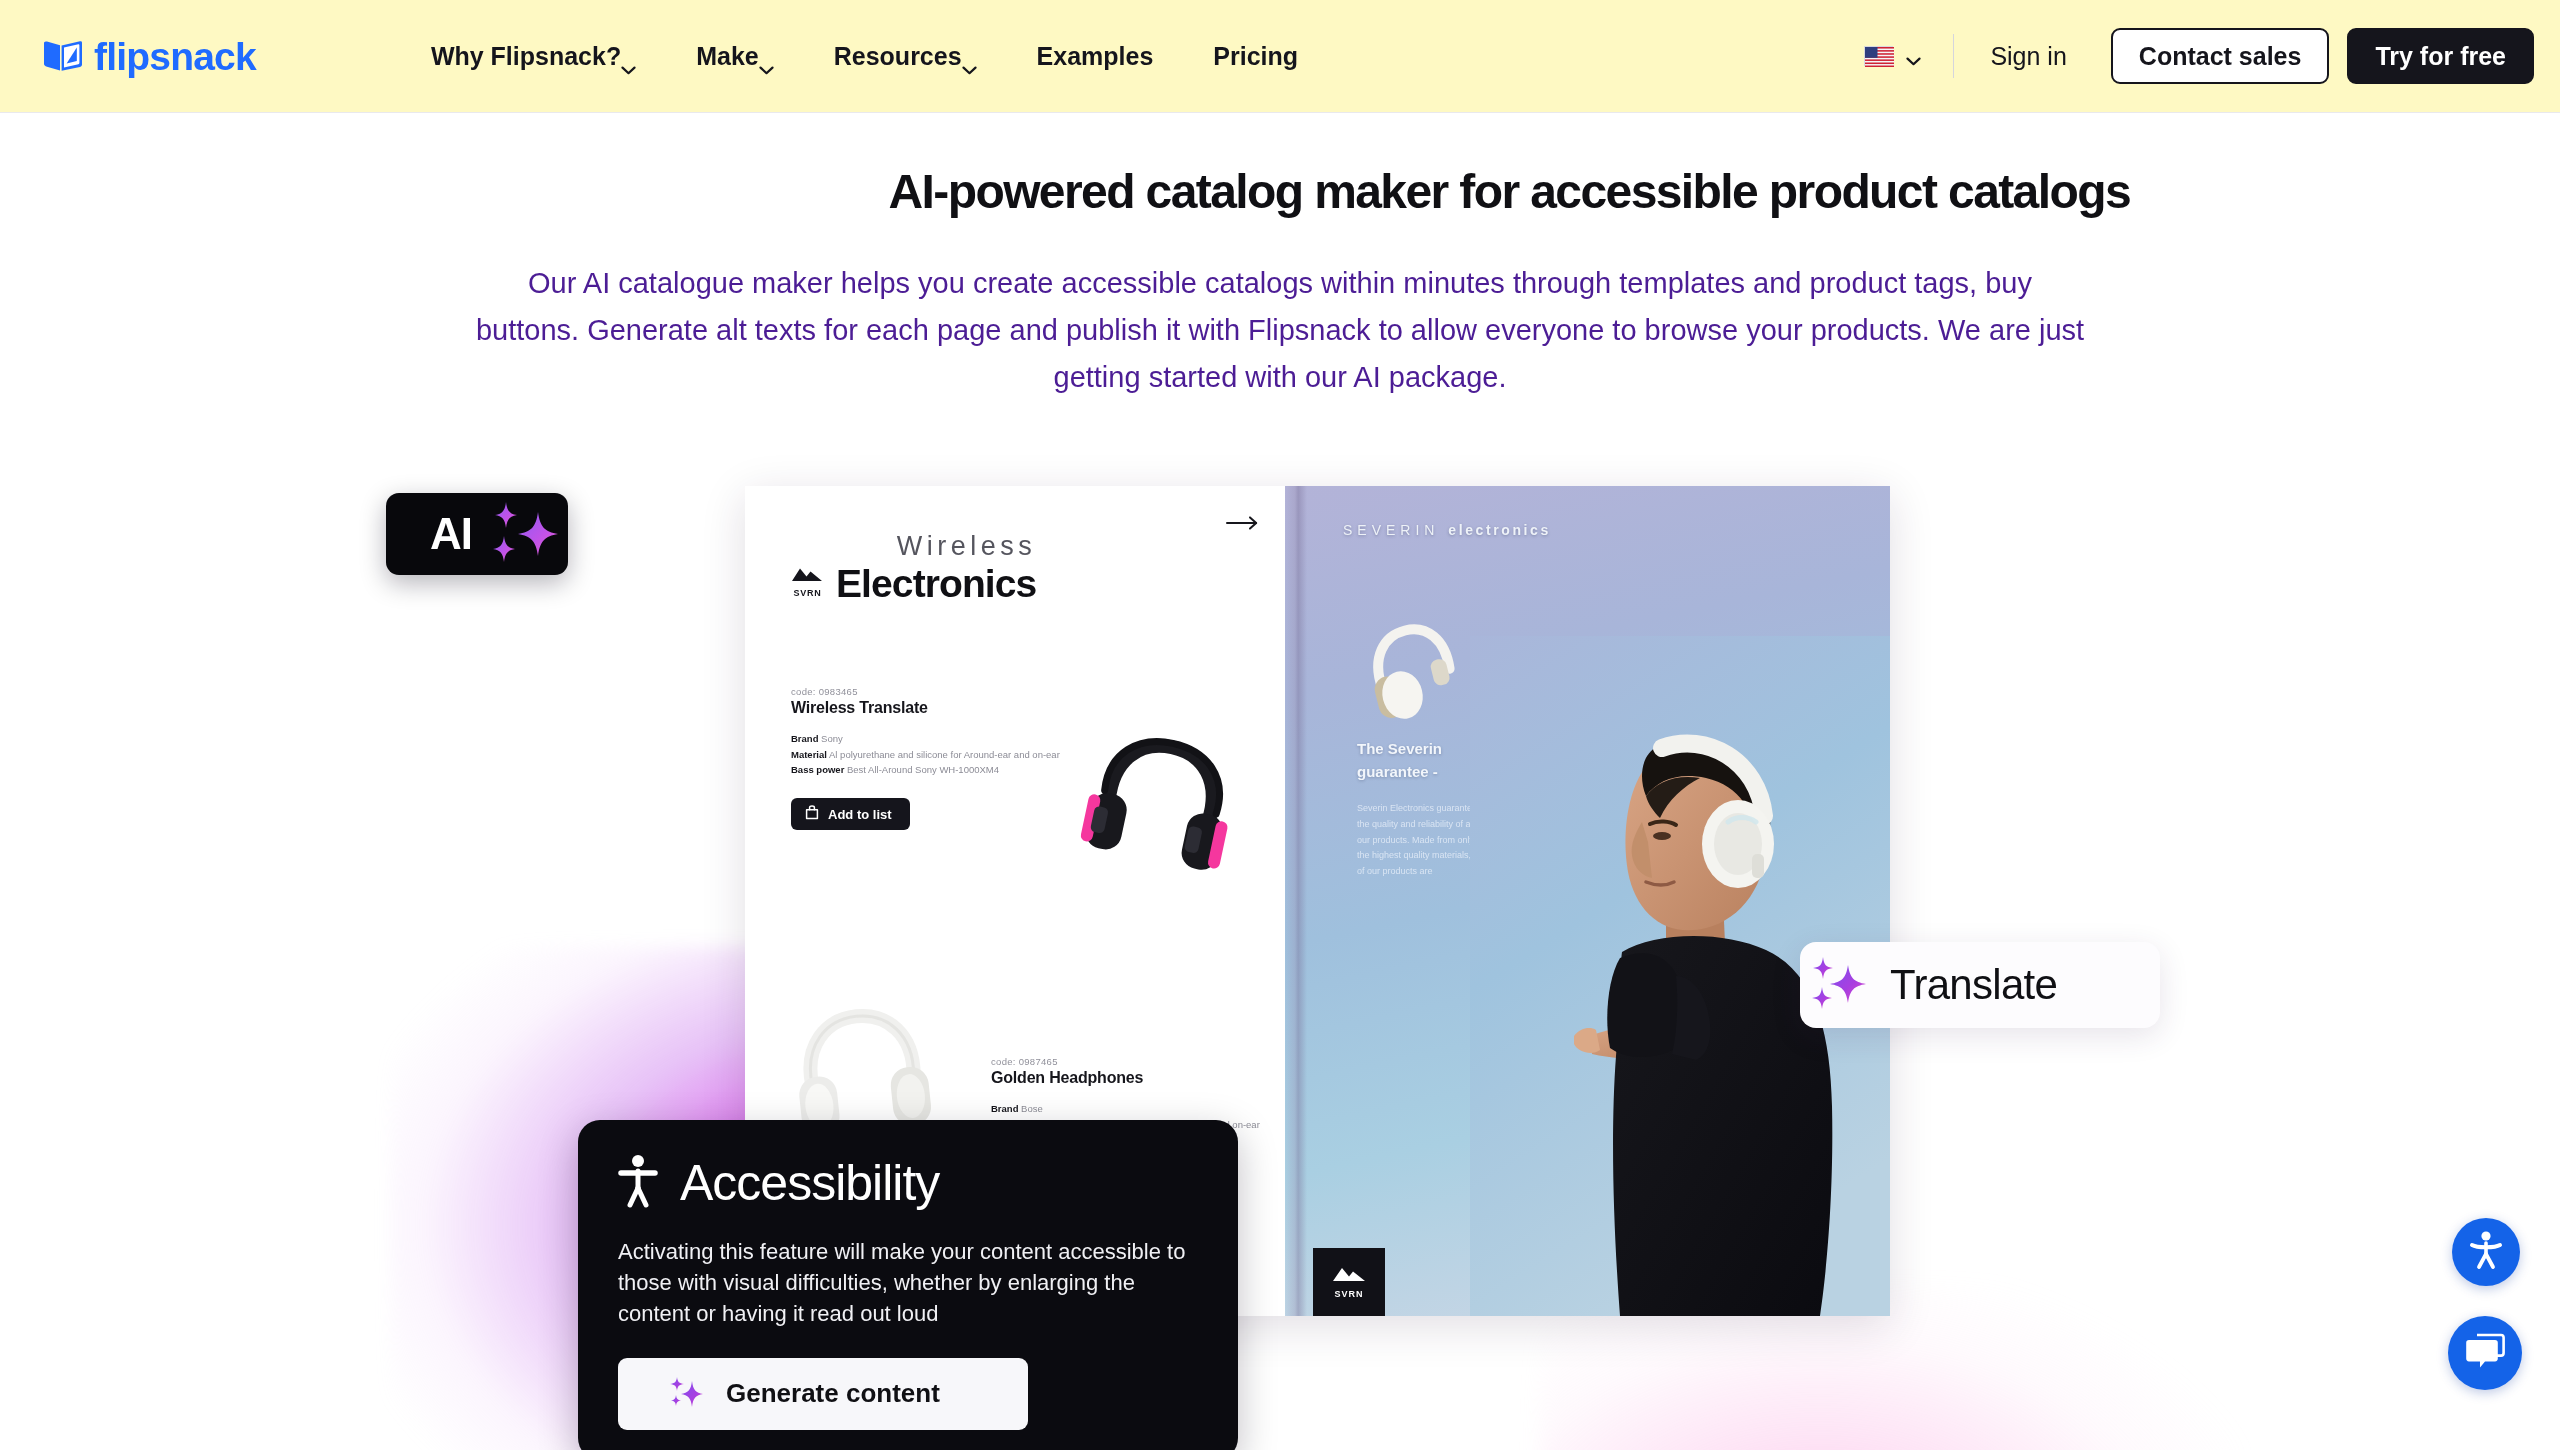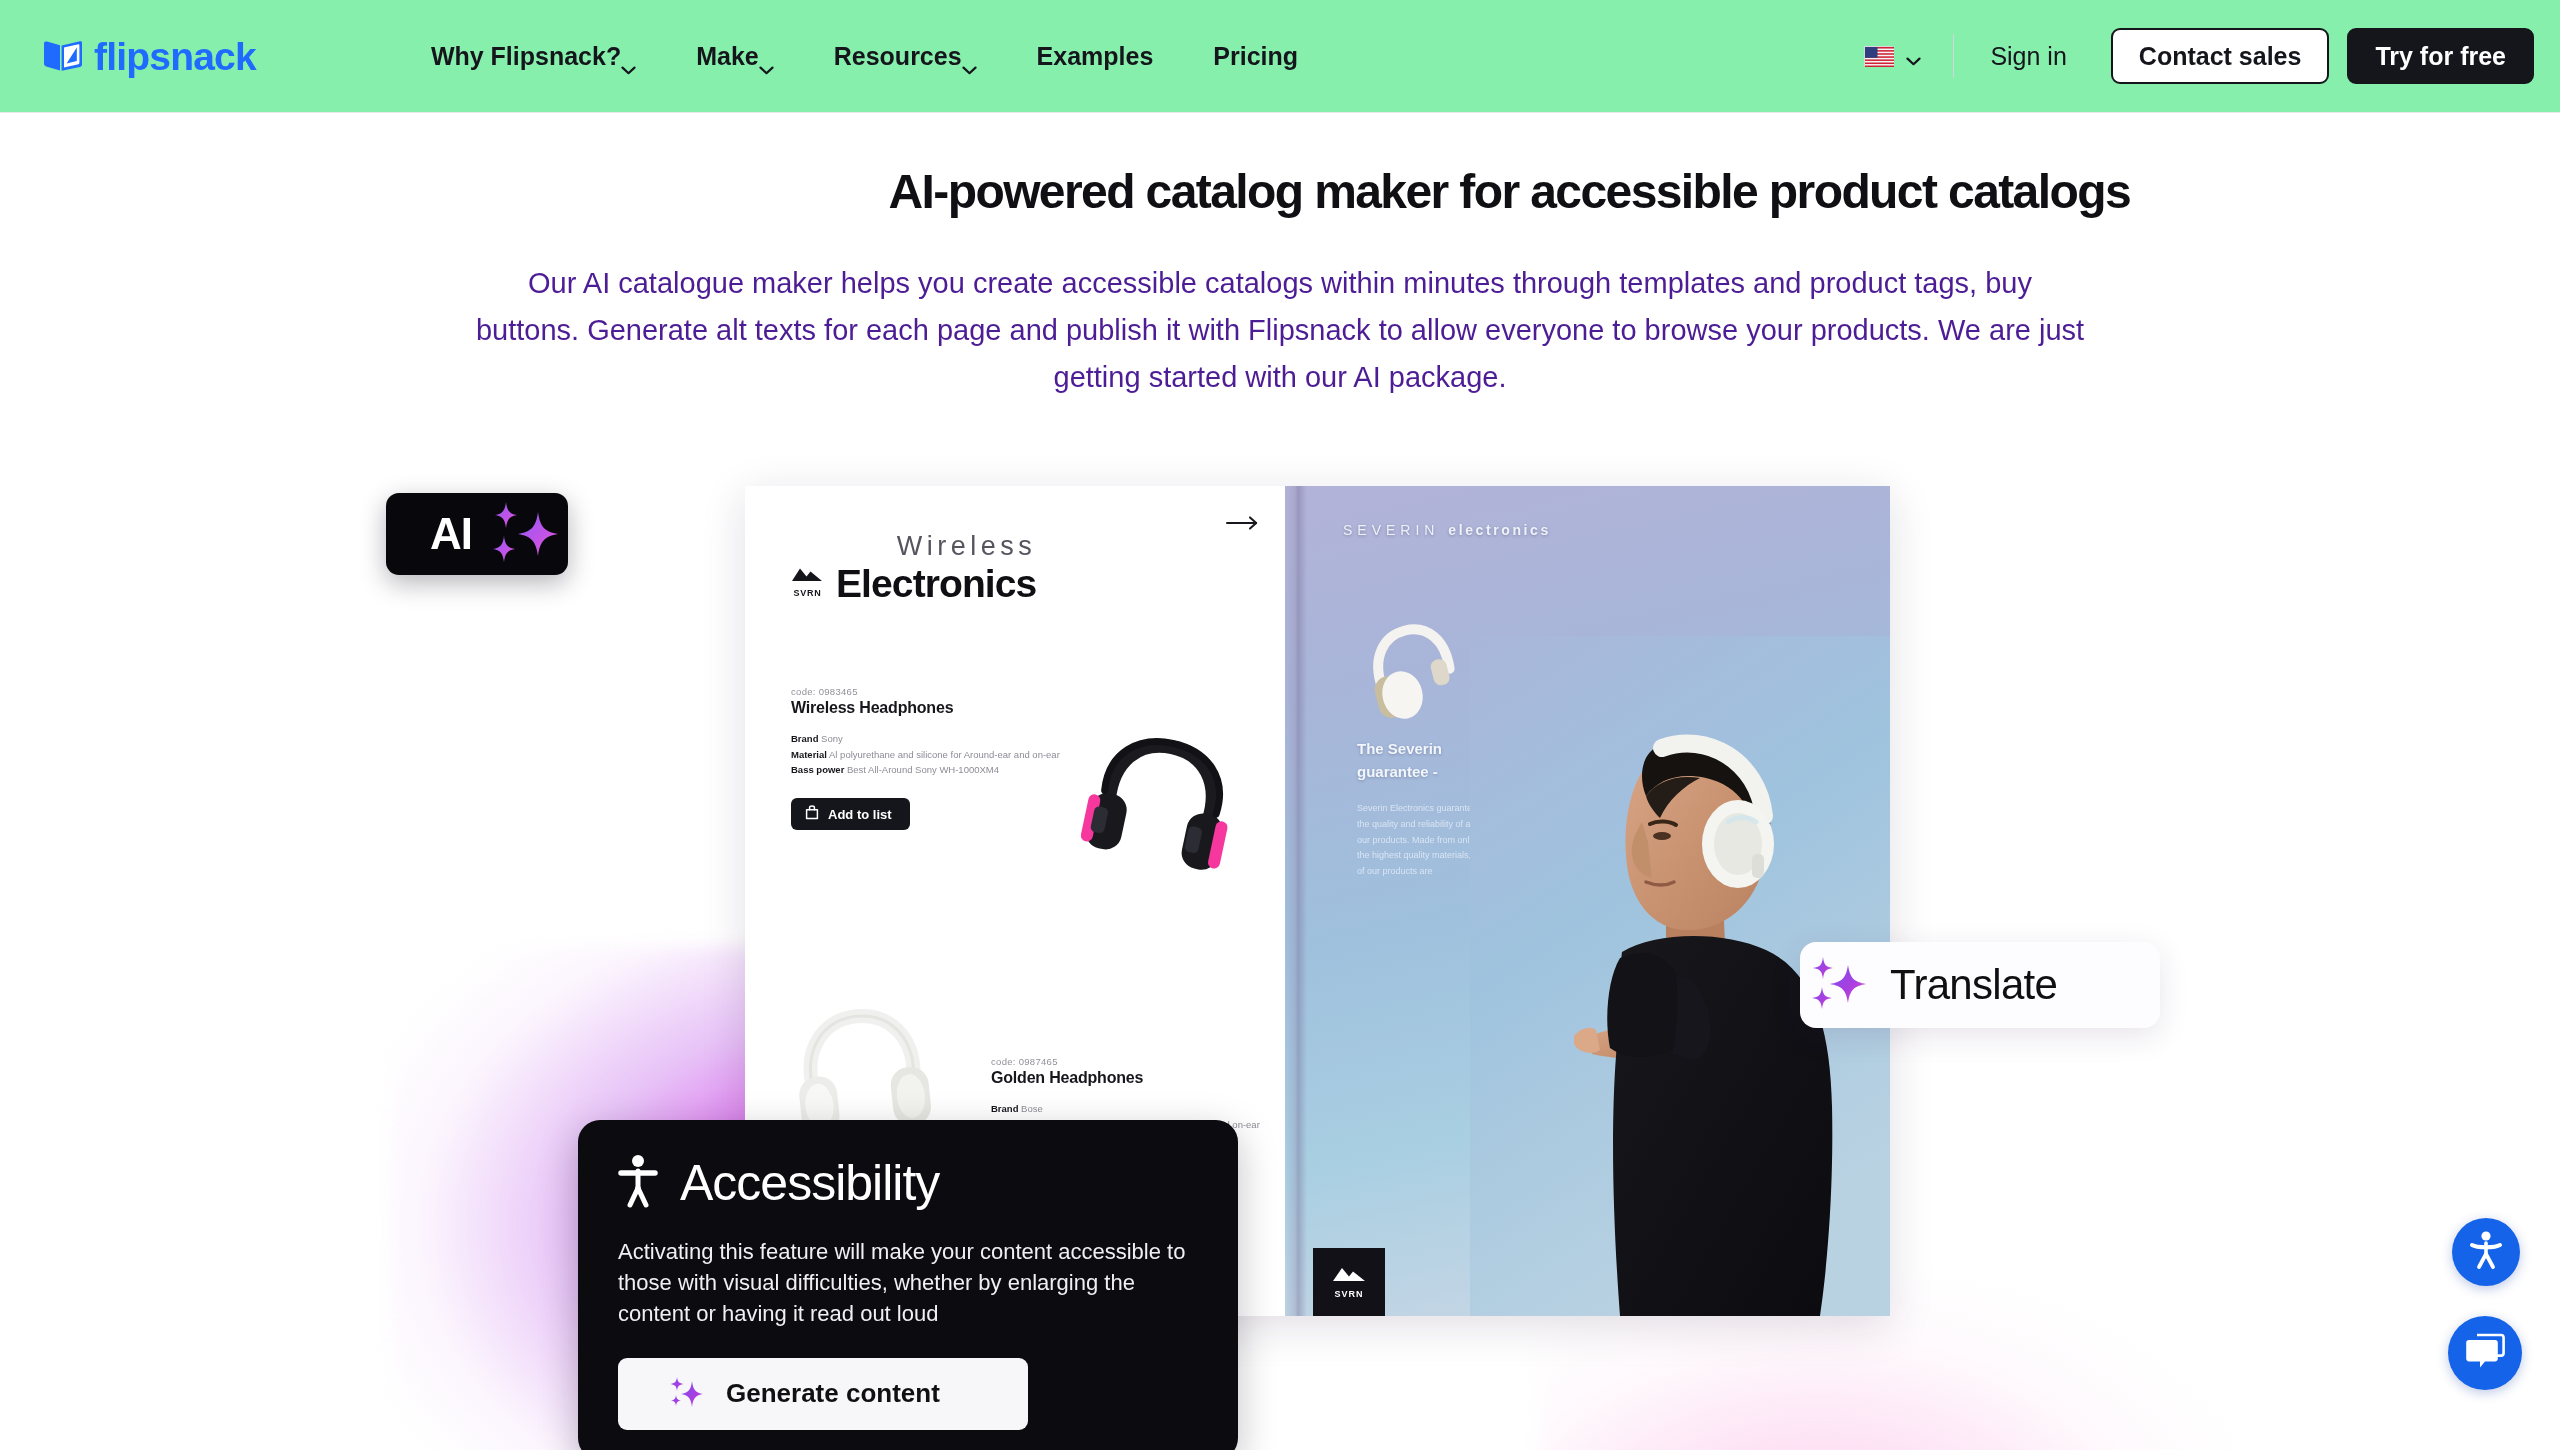--- a/index.html
+++ b/index.html
@@ -14,21 +14,21 @@
   }
 
   
   .navbar {
     position: relative;
     height: 113px;
     width: 2560px;
     display: flex;
     align-items: center;
     border-bottom: 1px solid #e9e9ed;
-    background: #86efac;
+    background: #fef9c3;
     z-index: 40;
   }
   .logo-wrap {
     display: flex;
     align-items: center;
     margin-left: 42px;
     gap: 10px;
     cursor: pointer;
   }
   .logo-mark { width: 42px; height: 34px; display: block; }
@@ -525,21 +525,21 @@
           <span class="svrn-txt">SVRN</span>
         </span>
         <span>
           <div class="lp-title-sm">Wireless</div>
           <div class="lp-title-lg">Electronics</div>
         </span>
       </div>
 
       <div class="prod" style="left:46px; top:200px;">
         <div class="prod-code">code: 0983465</div>
-        <div class="prod-name">Wireless Headphones</div>
+        <div class="prod-name">Wireless Translate</div>
         <div class="prod-spec">
           <div><b>Brand</b>
             <span>Sony</span></div>
           <div><b>Material</b>
             <span>Al polyurethane and silicone for Around-ear and on-ear</span></div>
           <div><b>Bass power</b>
             <span>Best All-Around Sony WH-1000XM4</span></div>
         </div>
         <div class="addbtn">
           <span>

